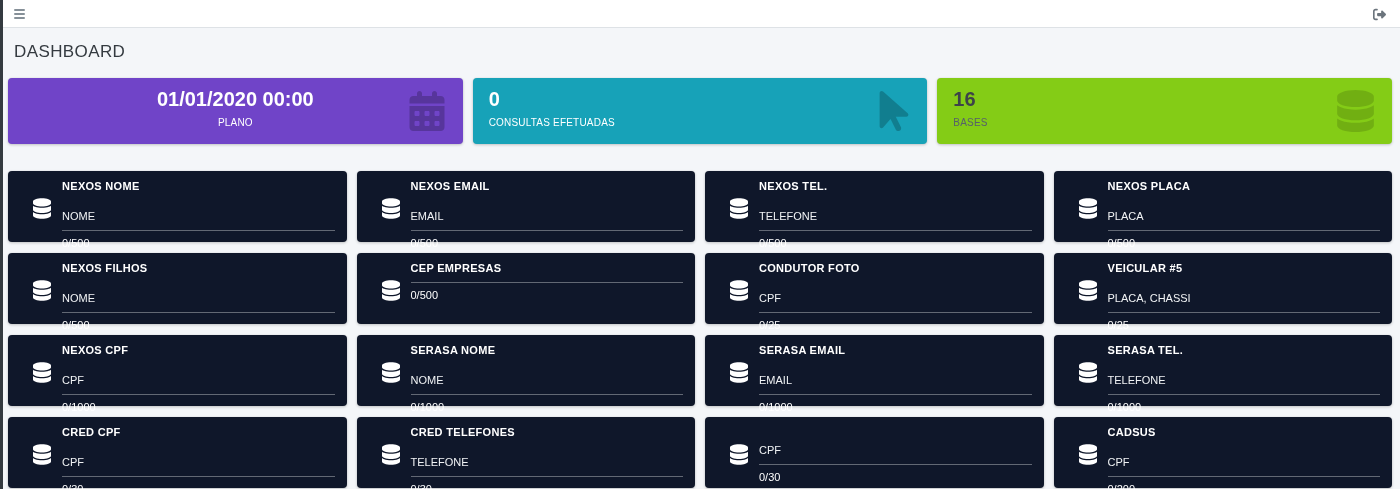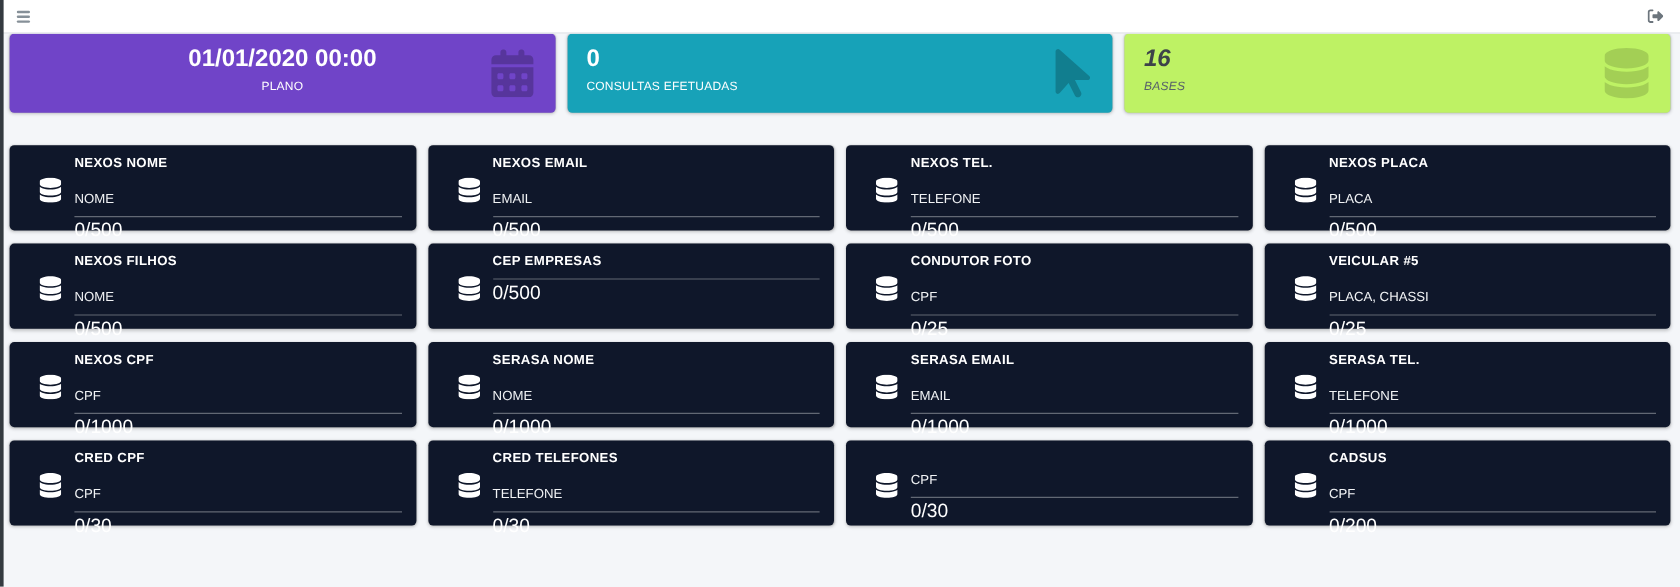--- a/index.html
+++ b/index.html
@@ -37,21 +37,21 @@
     gap:10px; margin-bottom:27px;
   }
   .stat-card {
     height:66px; border-radius:4px; position:relative;
     padding:10px 16px; overflow:hidden;
     box-shadow:0 0 1px rgba(0,0,0,.125), 0 1px 3px rgba(0,0,0,.2);
     cursor:pointer;
   }
   .stat-purple { background:#7044c8; color:#ffffff;text-align:center; }
   .stat-teal   { background:#17a2b8; color:#ffffff; }
-  .stat-yellow { background:#bef264; color:#3d4349;font-style:italic; }
+  .stat-yellow { background:#84cc16; color:#3d4349; }
   .stat-value { font-size:20px; font-weight:700; line-height:22px; }
   .stat-label { font-size:10px; margin-top:7px; letter-spacing:.2px; }
   .stat-yellow .stat-label { color:#57606a; }
   .stat-icon { position:absolute; right:18px; top:50%; transform:translateY(-50%); }
   .stat-icon svg { display:block; fill:rgba(0,0,0,.22); }
   .stat-yellow .stat-icon svg { fill:rgba(0,0,0,.14); }
 
   
   .cards-grid {
     display:grid; grid-template-columns:repeat(4,1fr);
@@ -61,21 +61,21 @@
     background:#0f172a; border-radius:4px; color:#ffffff;
     position:relative; padding:9px 12px 8px 54px;
     box-shadow:0 0 1px rgba(0,0,0,.125), 0 1px 3px rgba(0,0,0,.2);
     cursor:pointer;
   }
   .bc-icon { position:absolute; left:25px; top:27px; }
   .bc-icon svg { display:block; fill:#ffffff; }
   .bc-title { font-size:11px; font-weight:700; letter-spacing:.3px; line-height:12px; }
   .bc-sub   { font-size:11px; color:#f1f3f5; margin-top:18px; line-height:12px; }
   .bc-divider { border:0; border-top:1px solid rgba(255,255,255,.35); margin-top:8px; }
-  .bc-count { font-size:16px; margin-top:6px; line-height:12px; }
+  .bc-count { font-size:11px; margin-top:6px; line-height:12px; }
 </style>
 </head>
 <body>
 
 <div class="sidebar-sliver"></div>
 
 <div class="topbar">
   <div class="hamburger">
     <span></span>
     <span></span>
@@ -84,20 +84,21 @@
   <div class="logout-btn">
     <span>
       <svg viewBox="0 0 512 512" width="13" height="13">
           <path d="M377.9 105.9L500.7 228.7c7.2 7.2 11.3 17.1 11.3 27.3s-4.1 20.1-11.3 27.3L377.9 406.1c-6.4 6.4-15 9.9-24 9.9c-18.7 0-33.9-15.2-33.9-33.9l0-62.1-128 0c-17.7 0-32-14.3-32-32l0-64c0-17.7 14.3-32 32-32l128 0 0-62.1c0-18.7 15.2-33.9 33.9-33.9c9 0 17.6 3.6 24 9.9zM160 96L96 96c-17.7 0-32 14.3-32 32l0 256c0 17.7 14.3 32 32 32l64 0c17.7 0 32 14.3 32 32s-14.3 32-32 32l-64 0c-53 0-96-43-96-96L0 128C0 75 43 32 96 32l64 0c17.7 0 32 14.3 32 32s-14.3 32-32 32z"></path>
         </svg>
     </span>
   </div>
 </div>
 
 <div class="content">
+  <h1 class="page-title">DASHBOARD</h1>
 
   <div class="stats-row">
 
     <div class="stat-card stat-purple">
       <div class="stat-value">01/01/2020 00:00</div>
       <div class="stat-label">PLANO</div>
       <div class="stat-icon">
         <svg viewBox="0 0 448 512" width="36" height="40">
             <path d="M128 0c17.7 0 32 14.3 32 32V64H288V32c0-17.7 14.3-32 32-32s32 14.3 32 32V64h48c26.5 0 48 21.5 48 48v48H0V112C0 85.5 21.5 64 48 64H96V32c0-17.7 14.3-32 32-32zM0 192H448V464c0 26.5-21.5 48-48 48H48c-26.5 0-48-21.5-48-48V192zm64 80v32c0 8.8 7.2 16 16 16h32c8.8 0 16-7.2 16-16V272c0-8.8-7.2-16-16-16H80c-8.8 0-16 7.2-16 16zm128 0v32c0 8.8 7.2 16 16 16h32c8.8 0 16-7.2 16-16V272c0-8.8-7.2-16-16-16H208c-8.8 0-16 7.2-16 16zm144-16c-8.8 0-16 7.2-16 16v32c0 8.8 7.2 16 16 16h32c8.8 0 16-7.2 16-16V272c0-8.8-7.2-16-16-16H336zM64 400v32c0 8.8 7.2 16 16 16h32c8.8 0 16-7.2 16-16V400c0-8.8-7.2-16-16-16H80c-8.8 0-16 7.2-16 16zm144-16c-8.8 0-16 7.2-16 16v32c0 8.8 7.2 16 16 16h32c8.8 0 16-7.2 16-16V400c0-8.8-7.2-16-16-16H208zm112 16v32c0 8.8 7.2 16 16 16h32c8.8 0 16-7.2 16-16V400c0-8.8-7.2-16-16-16H336c-8.8 0-16 7.2-16 16z"></path>
           </svg>

